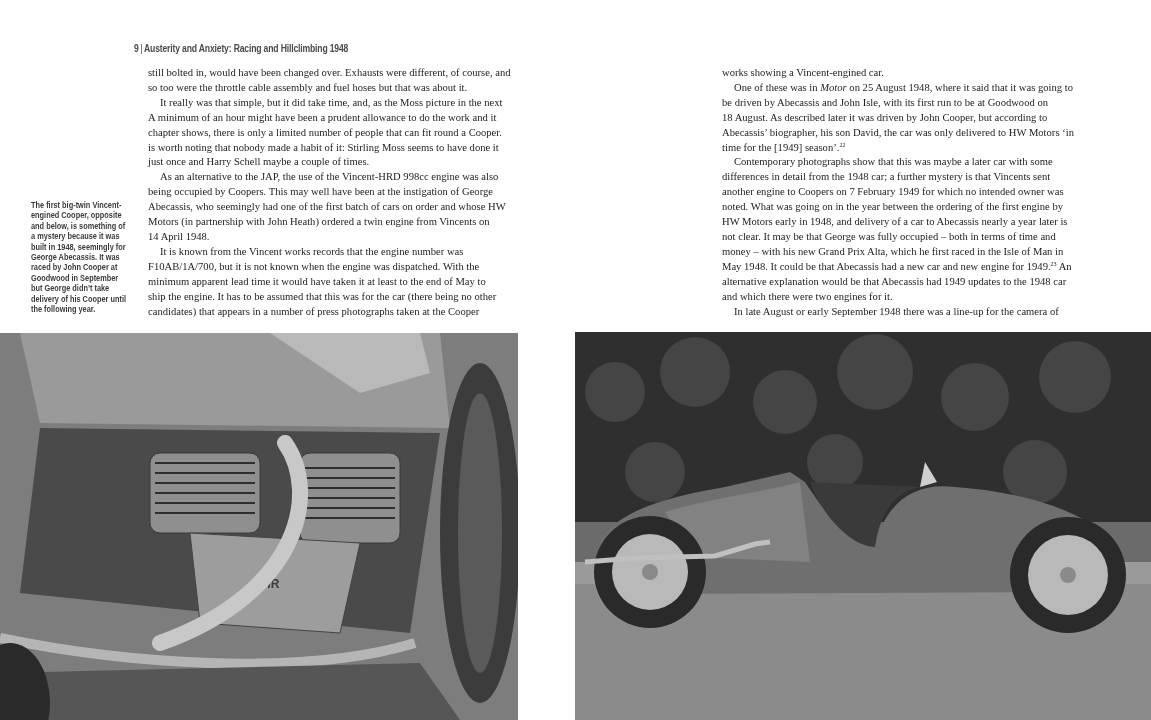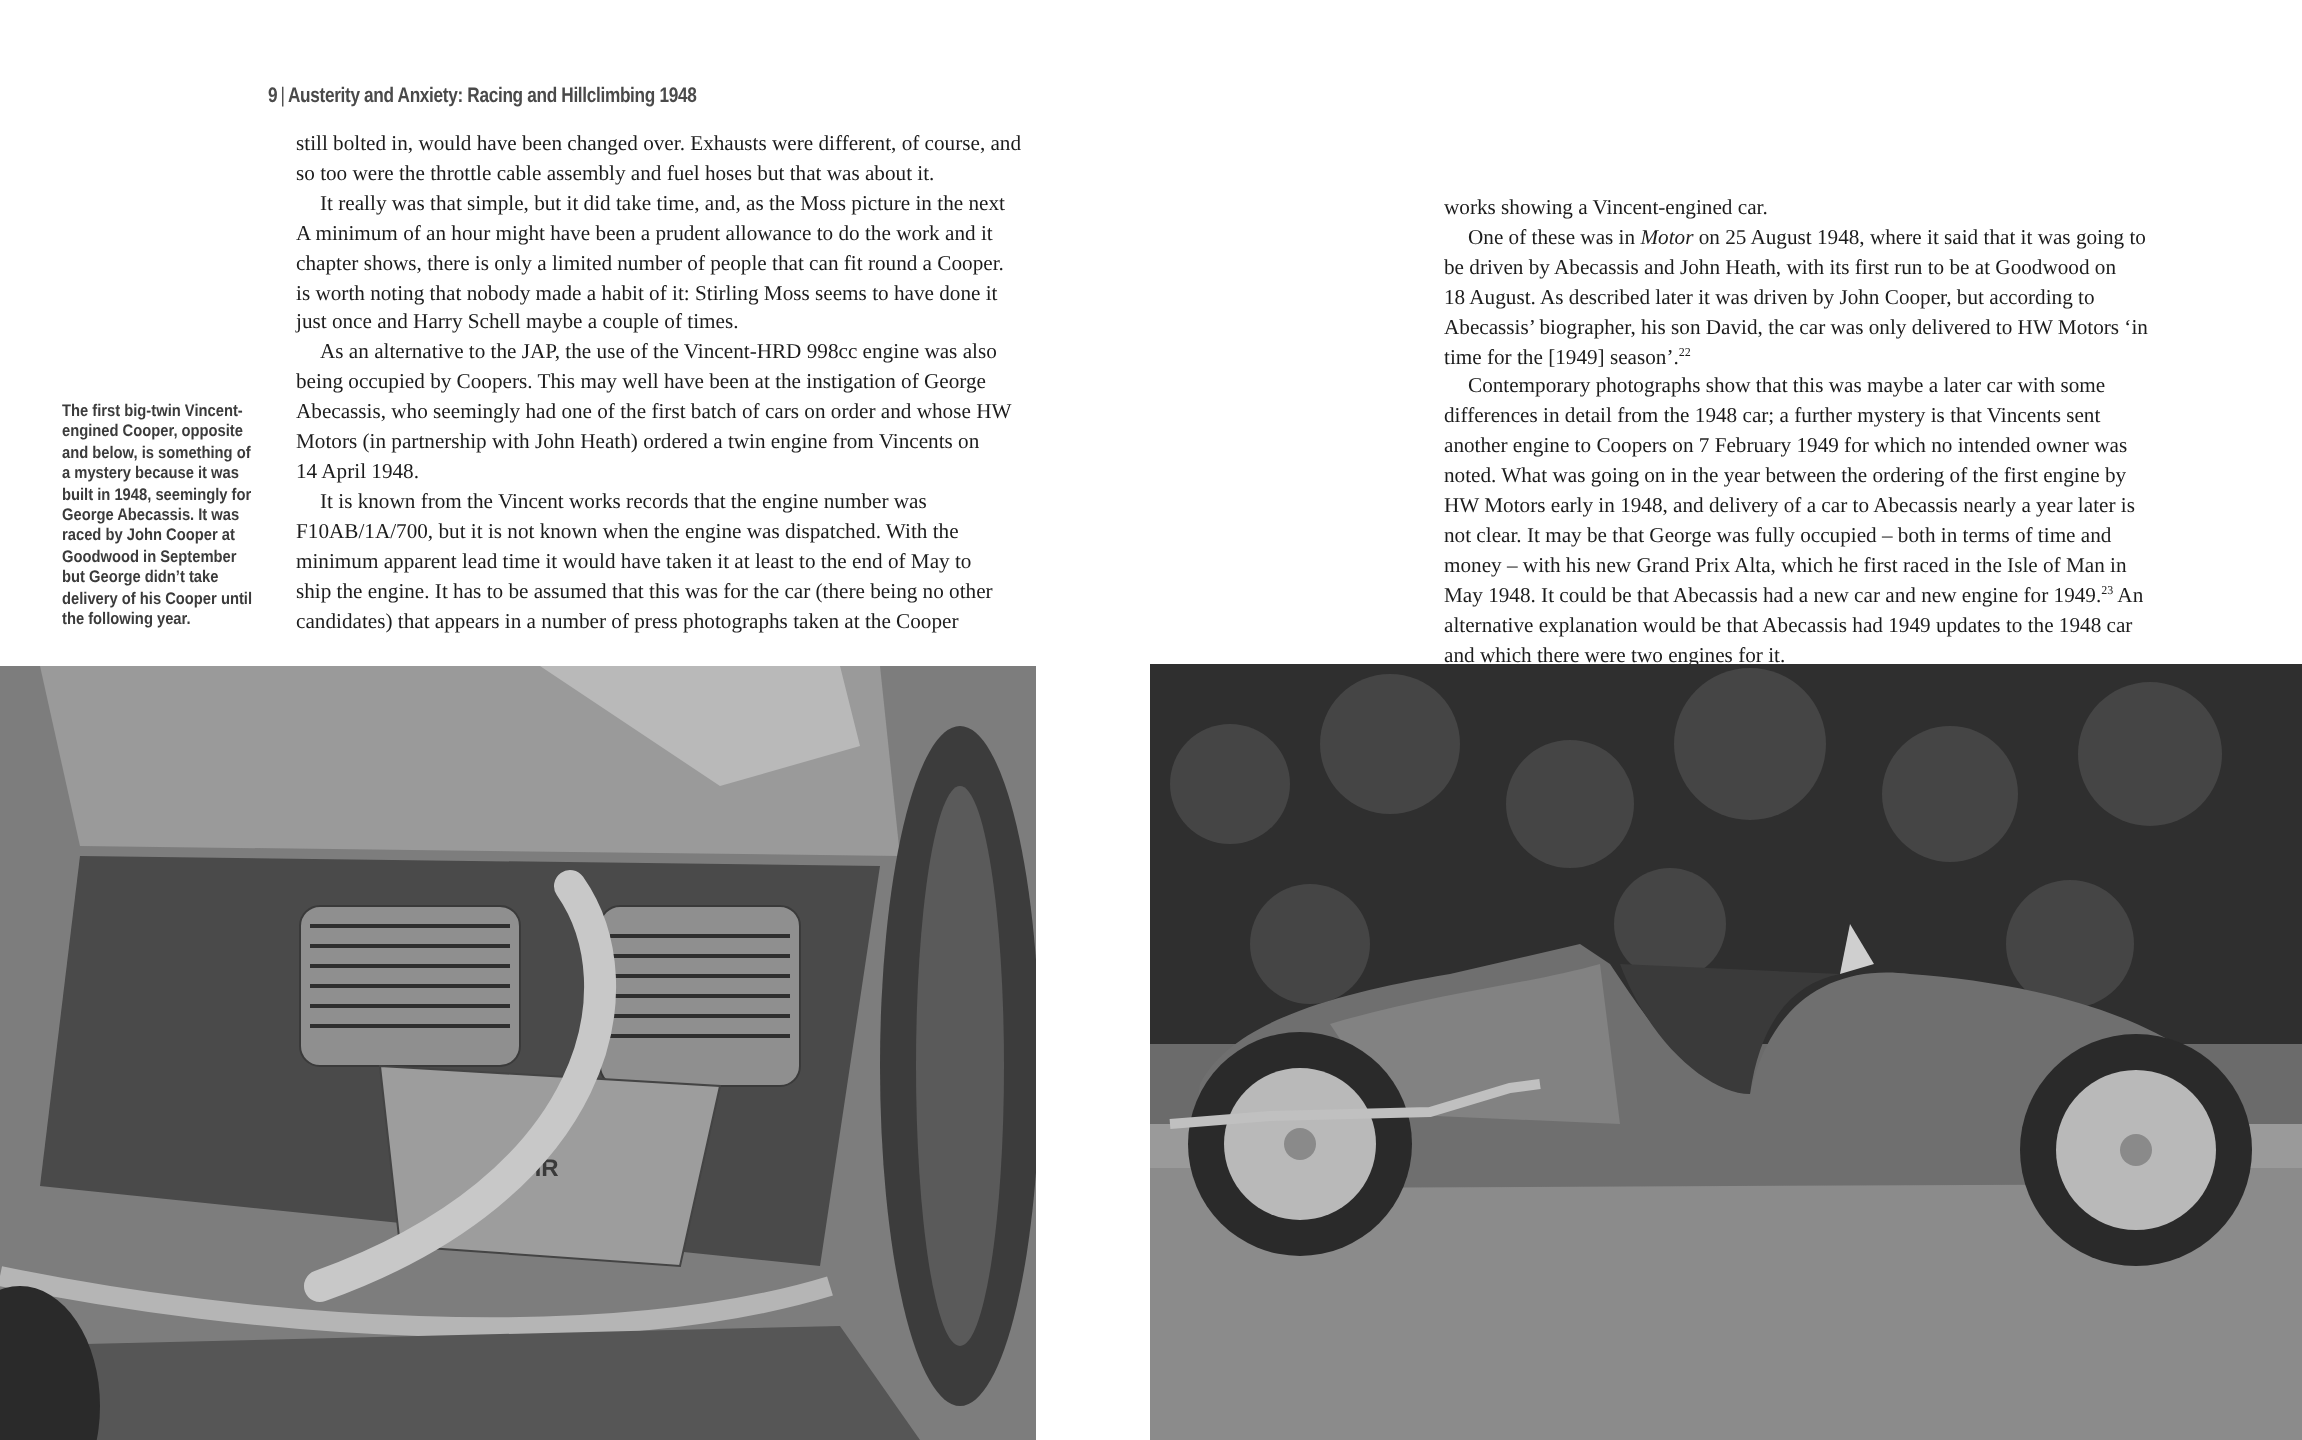--- a/index.html
+++ b/index.html
@@ -22,21 +22,21 @@
   }
   .running-head .sep { font-weight: normal; margin: 0 2px; }
 
   .body-text {
     position: absolute; font-size: 10.6px; line-height: 14.9px;
     color: #1c1c1c;
   }
   .body-text .line { display: block; white-space: nowrap; }
   .body-text .line.indent { padding-left: 12px; }
   .col-left { left: 148px; top: 66px; width: 372px; }
-  .col-right { left: 147px; top: 66px; width: 365px; margin-top: 32px; }
+  .col-right { left: 147px; top: 66px; width: 365px; }
 
   .caption {
     position: absolute; left: 31px; top: 200px; width: 110px;
     font-family: Liberation Sans, sans-serif;
     font-size: 8.4px; line-height: 10.4px; font-weight: bold; color: #3b3b3b;
   }
   .caption .line { display: block; white-space: nowrap; transform: scaleX(0.88); transform-origin: left top; }
 
   sup { font-size: 6px; line-height: 0; vertical-align: 4px; }
 
@@ -132,21 +132,21 @@
 
       <ellipse cx="10" cy="370" rx="40" ry="60" fill="#2a2a2a"></ellipse>
     </svg>
   </div>
 </div>
 
 <div class="page page-right">
   <div class="body-text col-right">
     <span class="line">works showing a Vincent-engined car.</span>
     <span class="line indent"><span>One of these was in </span><i>Motor</i><span> on 25 August 1948, where it said that it was going to</span></span>
-    <span class="line">be driven by Abecassis and John Heath, with its first run to be at Goodwood on</span>
+    <span class="line">be driven by Abecassis and John Isle, with its first run to be at Goodwood on</span>
     <span class="line">18 August. As described later it was driven  by John Cooper, but according to</span>
     <span class="line">Abecassis’ biographer, his son David, the car was only delivered to HW Motors ‘in</span>
     <span class="line"><span>time for the [1949] season’.</span><sup>22</sup></span>
     <span class="line indent">Contemporary photographs show that this was maybe a later car with some</span>
     <span class="line">differences in detail from the 1948 car; a further mystery is that Vincents sent</span>
     <span class="line">another engine to Coopers on 7 February 1949 for which no intended owner was</span>
     <span class="line">noted. What was going on in the year between the ordering of the first engine by</span>
     <span class="line">HW Motors early in 1948, and delivery of a car to Abecassis nearly a year later is</span>
     <span class="line">not clear. It may be that George was fully occupied –  both in terms of time and</span>
     <span class="line">money – with his new Grand Prix Alta, which he first raced in the Isle of Man in</span>

